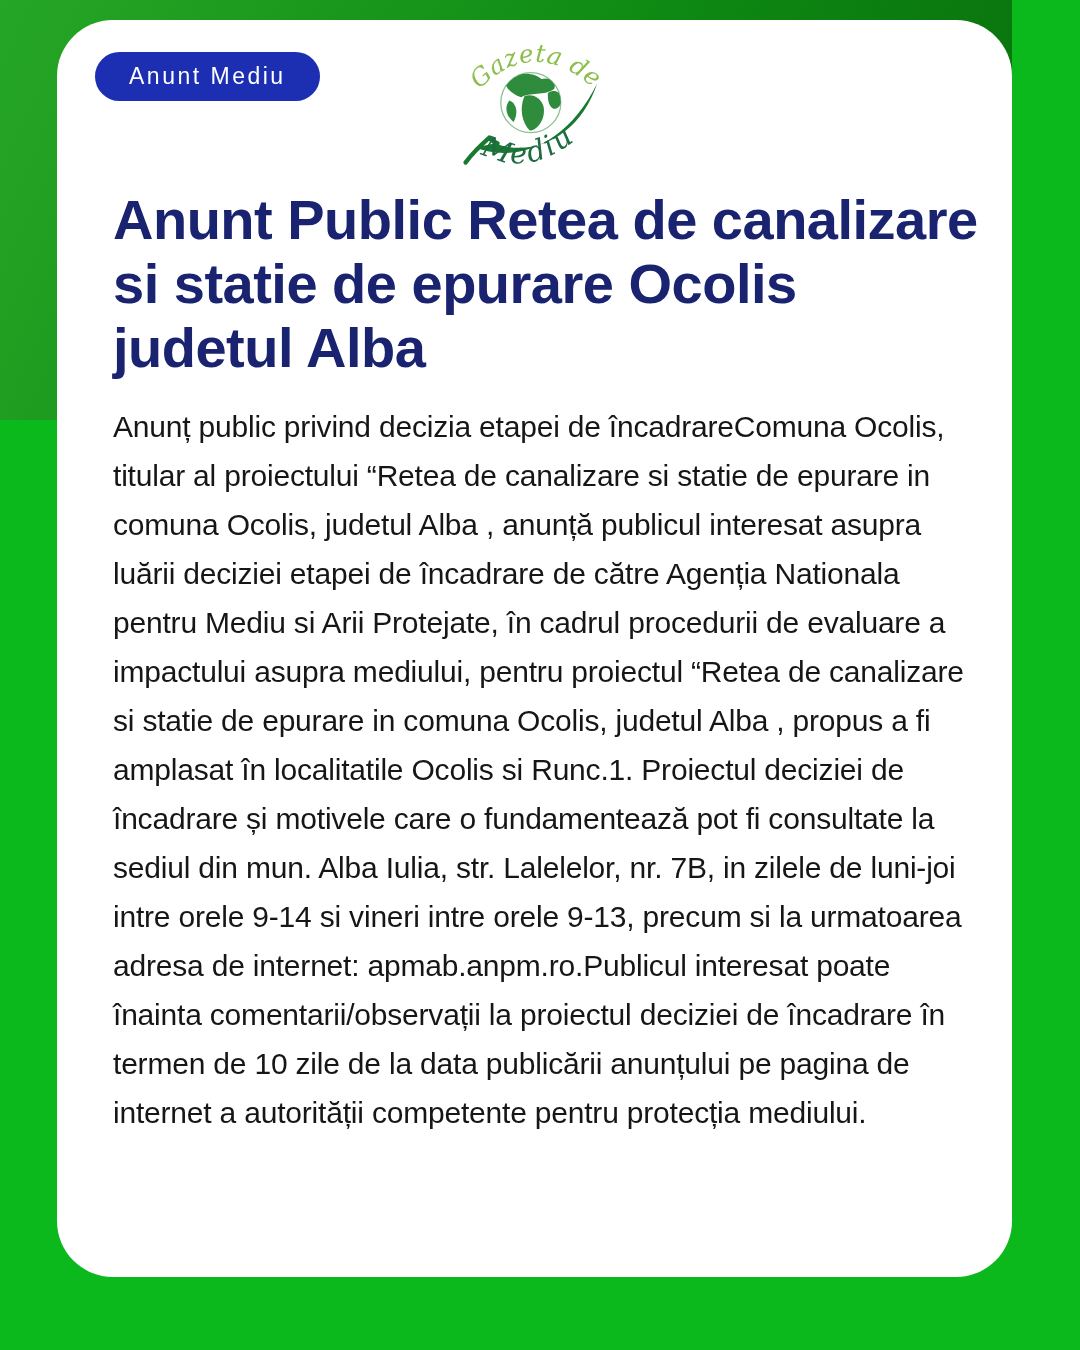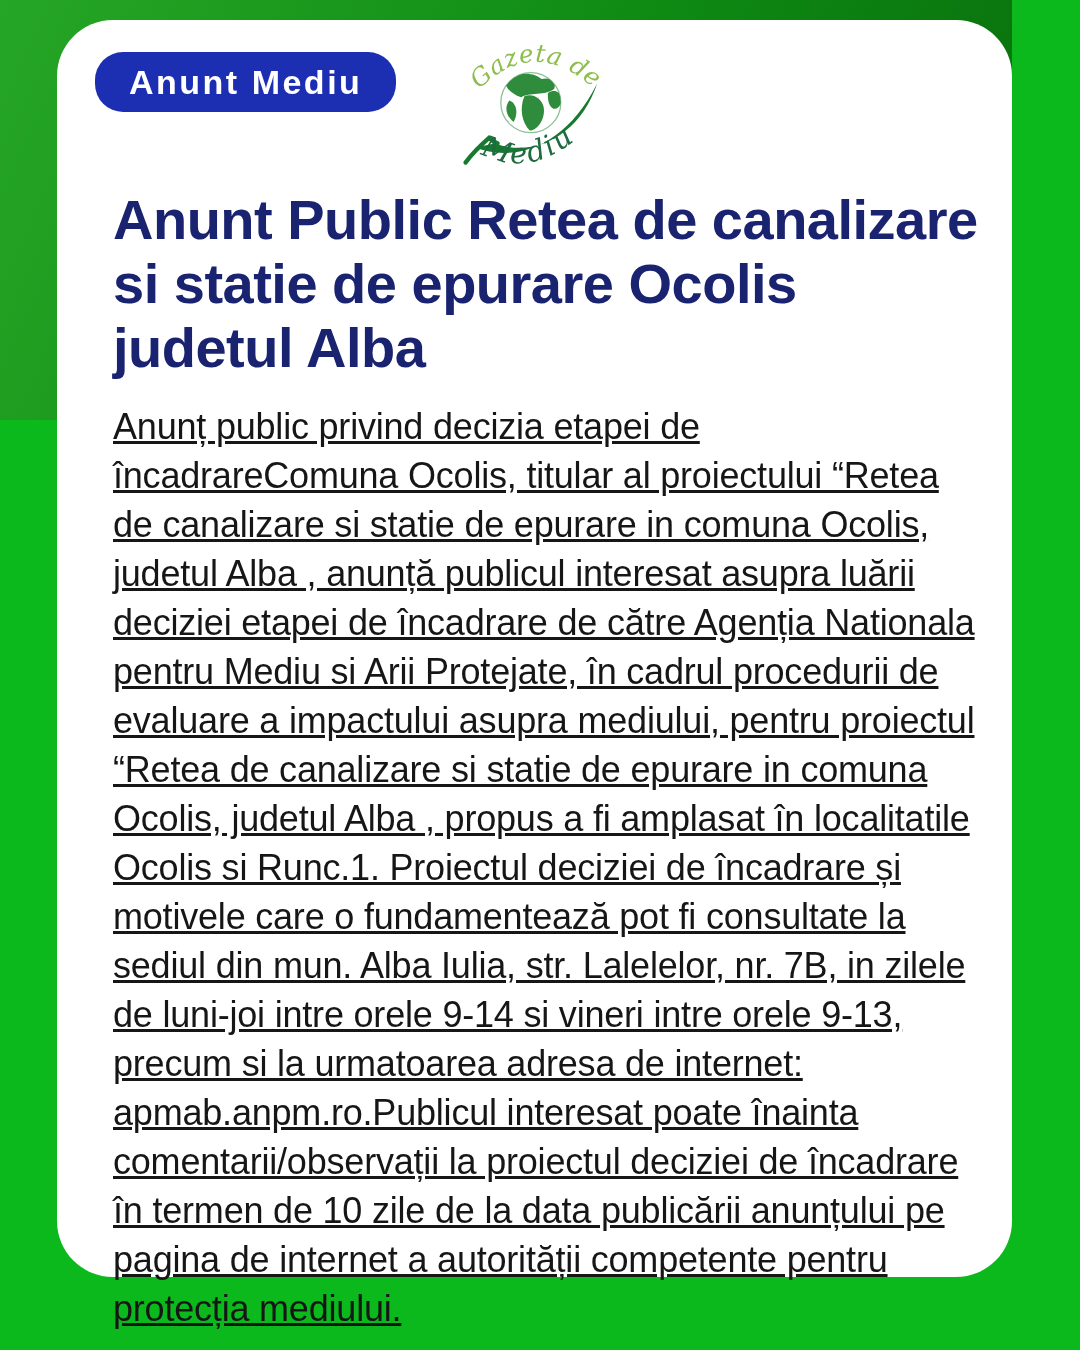--- a/index.html
+++ b/index.html
@@ -27,21 +27,21 @@
   }
   .card{
     position:absolute;left:57px;top:20px;width:955px;height:1257px;
     background:var(--card-bg);border-radius:56px;
   }
   .badge{
     position:absolute;left:38px;top:32px;
     display:inline-flex;align-items:flex-end;justify-content:center;
     background:var(--badge-bg);color:var(--badge-text-color);
     border-radius:28px;padding:13px 34px;
-    font-size:34px;font-weight:700;letter-spacing:2.5px;line-height:1;
+    font-size:23px;font-weight:400;letter-spacing:2.5px;line-height:1;
   }
   .logo{
     position:absolute;left:404px;top:12px;width:146px;height:152px;
   }
   .logo svg{display:block;width:100%;height:100%;}
   .logo-top-text{
     font-family:"DejaVu Serif",serif;font-style:italic;
     font-size:23px;fill:var(--logo-light-green);letter-spacing:0.5px;
   }
   .logo-bottom-text{
@@ -49,21 +49,21 @@
     font-size:27px;fill:var(--logo-dark-green);letter-spacing:2px;
   }
   h1.title{
     position:absolute;left:56px;top:168px;width:868px;
     color:var(--heading-color);
     font-size:56px;line-height:64px;font-weight:700;letter-spacing:-0.5px;
   }
   p.body-text{
     position:absolute;left:56px;top:382px;width:866px;
     color:var(--body-color);
-    font-size:36px;line-height:49px;font-weight:300;letter-spacing:-0.2px;text-decoration:underline;
+    font-size:30px;line-height:49px;font-weight:300;letter-spacing:-0.2px;
   }
 </style>
 </head>
 <body>
 
 <div class="canvas">
 
   <div class="frame-grad"></div>
 
   <div class="card">

